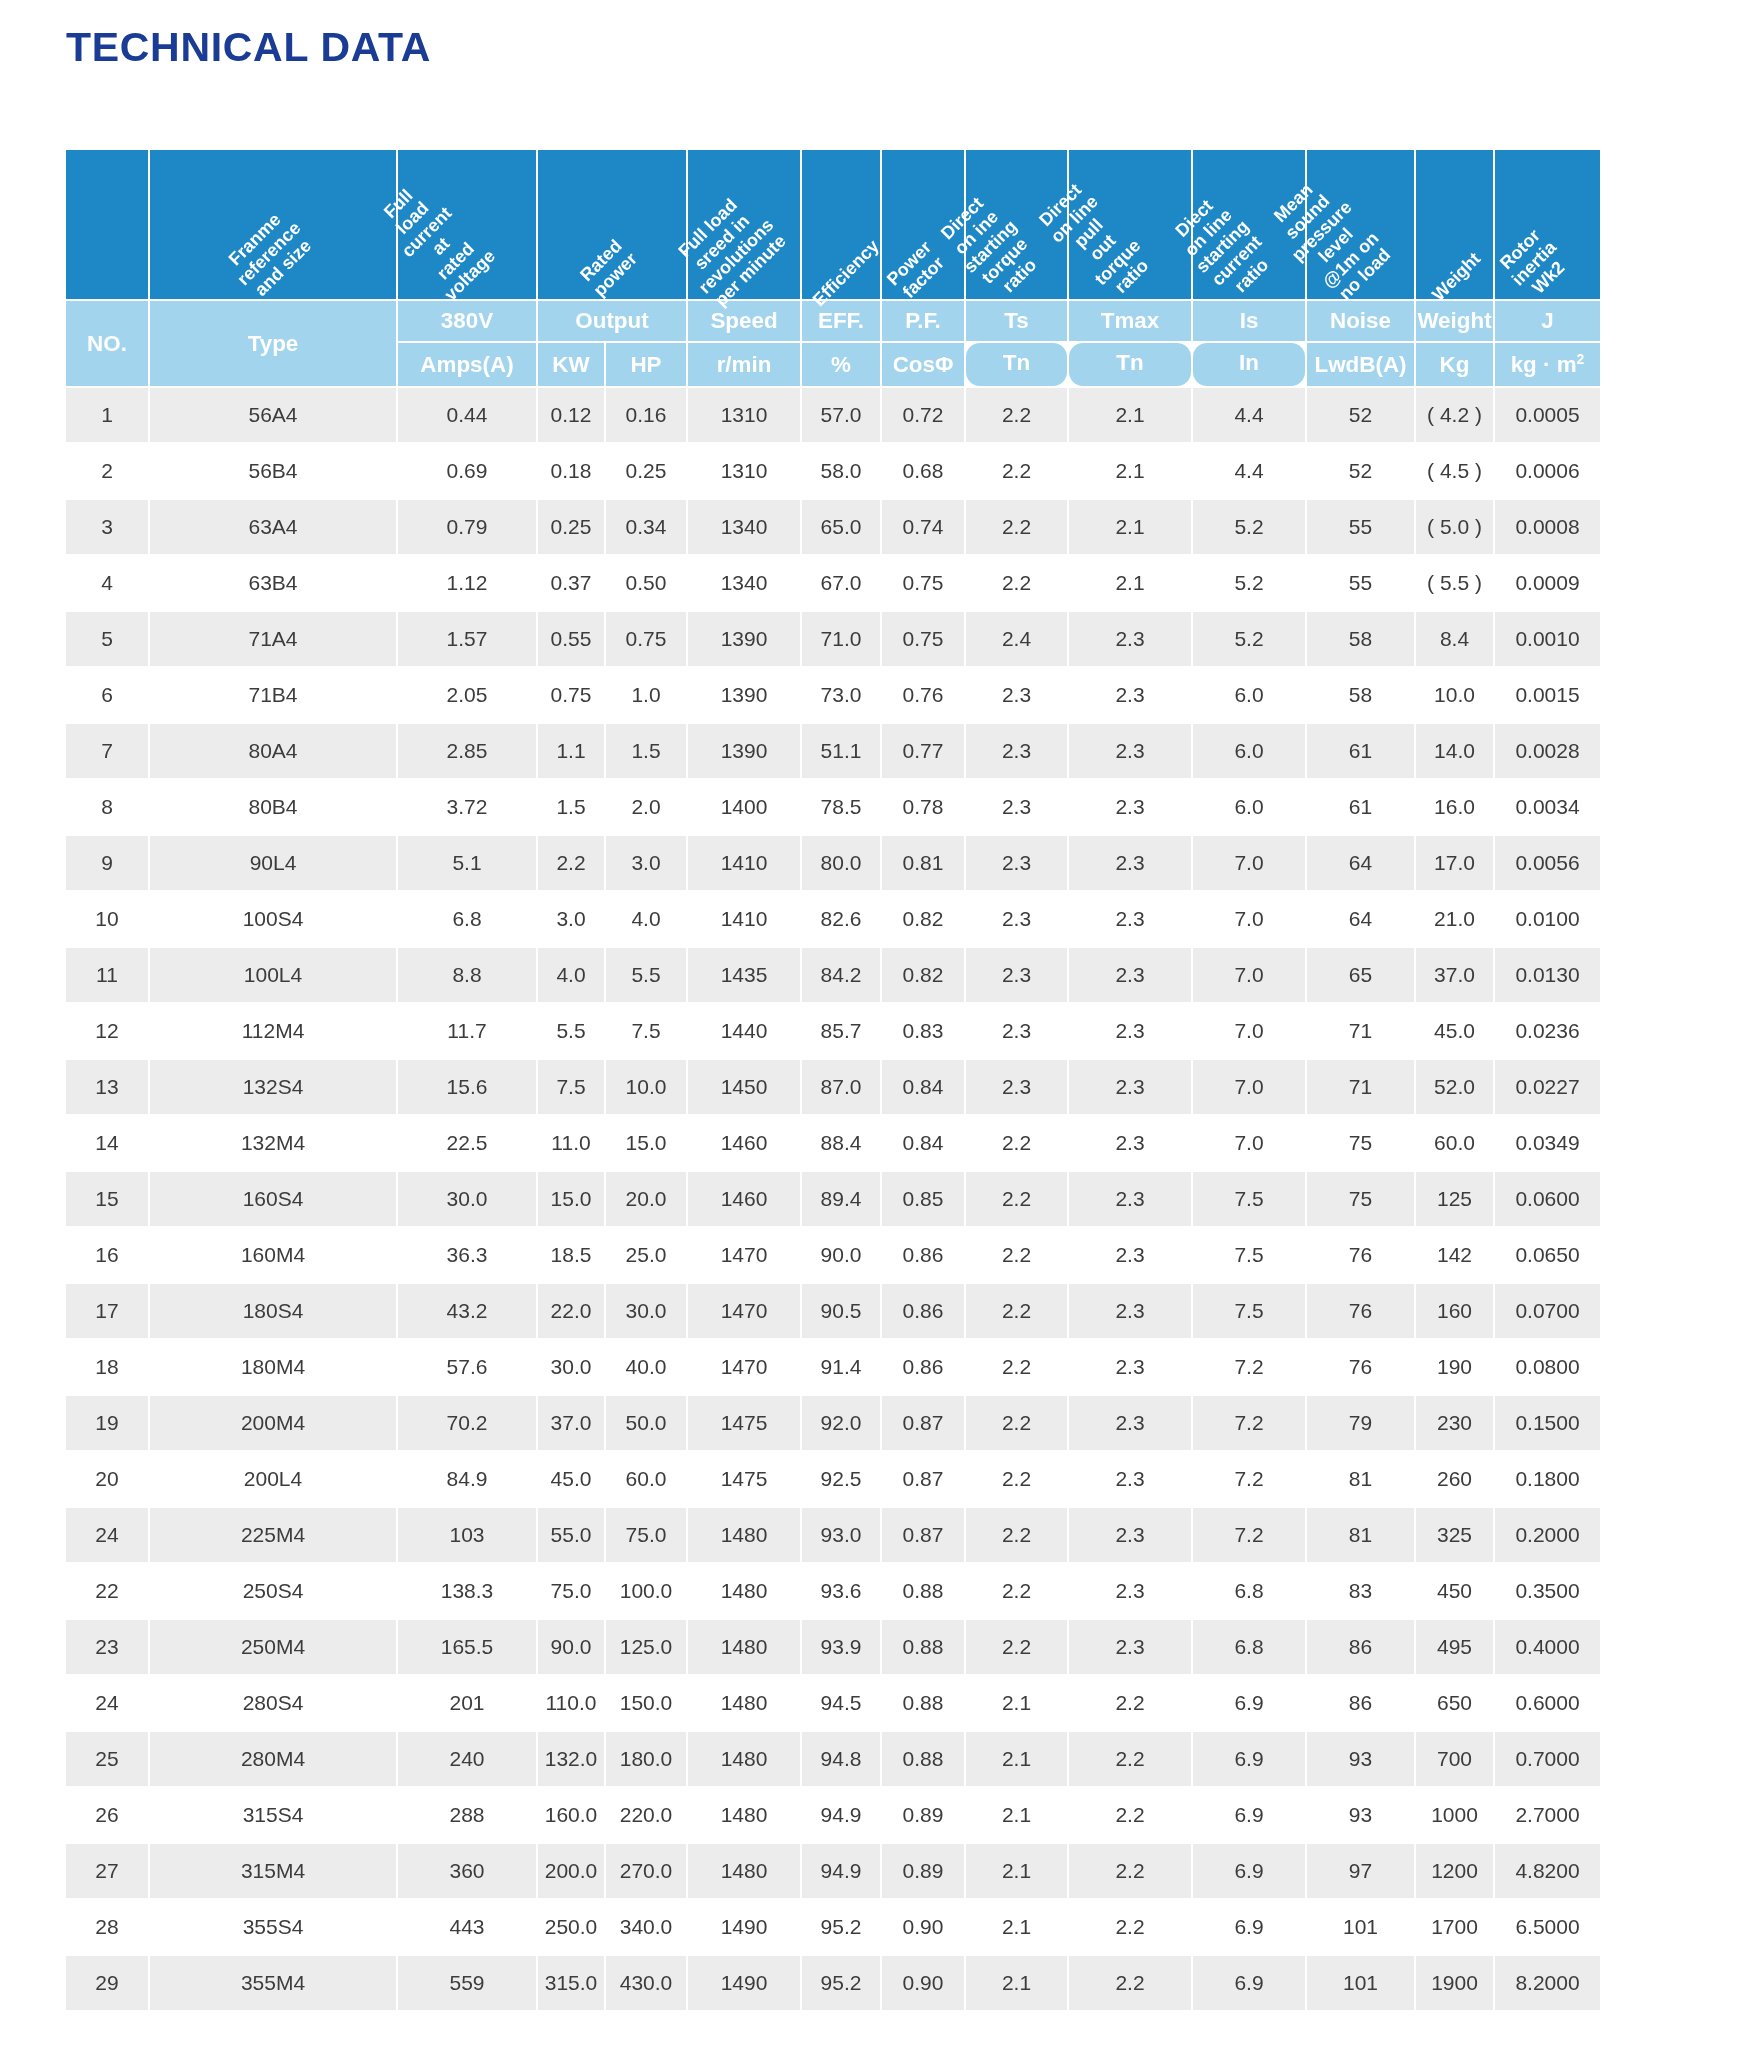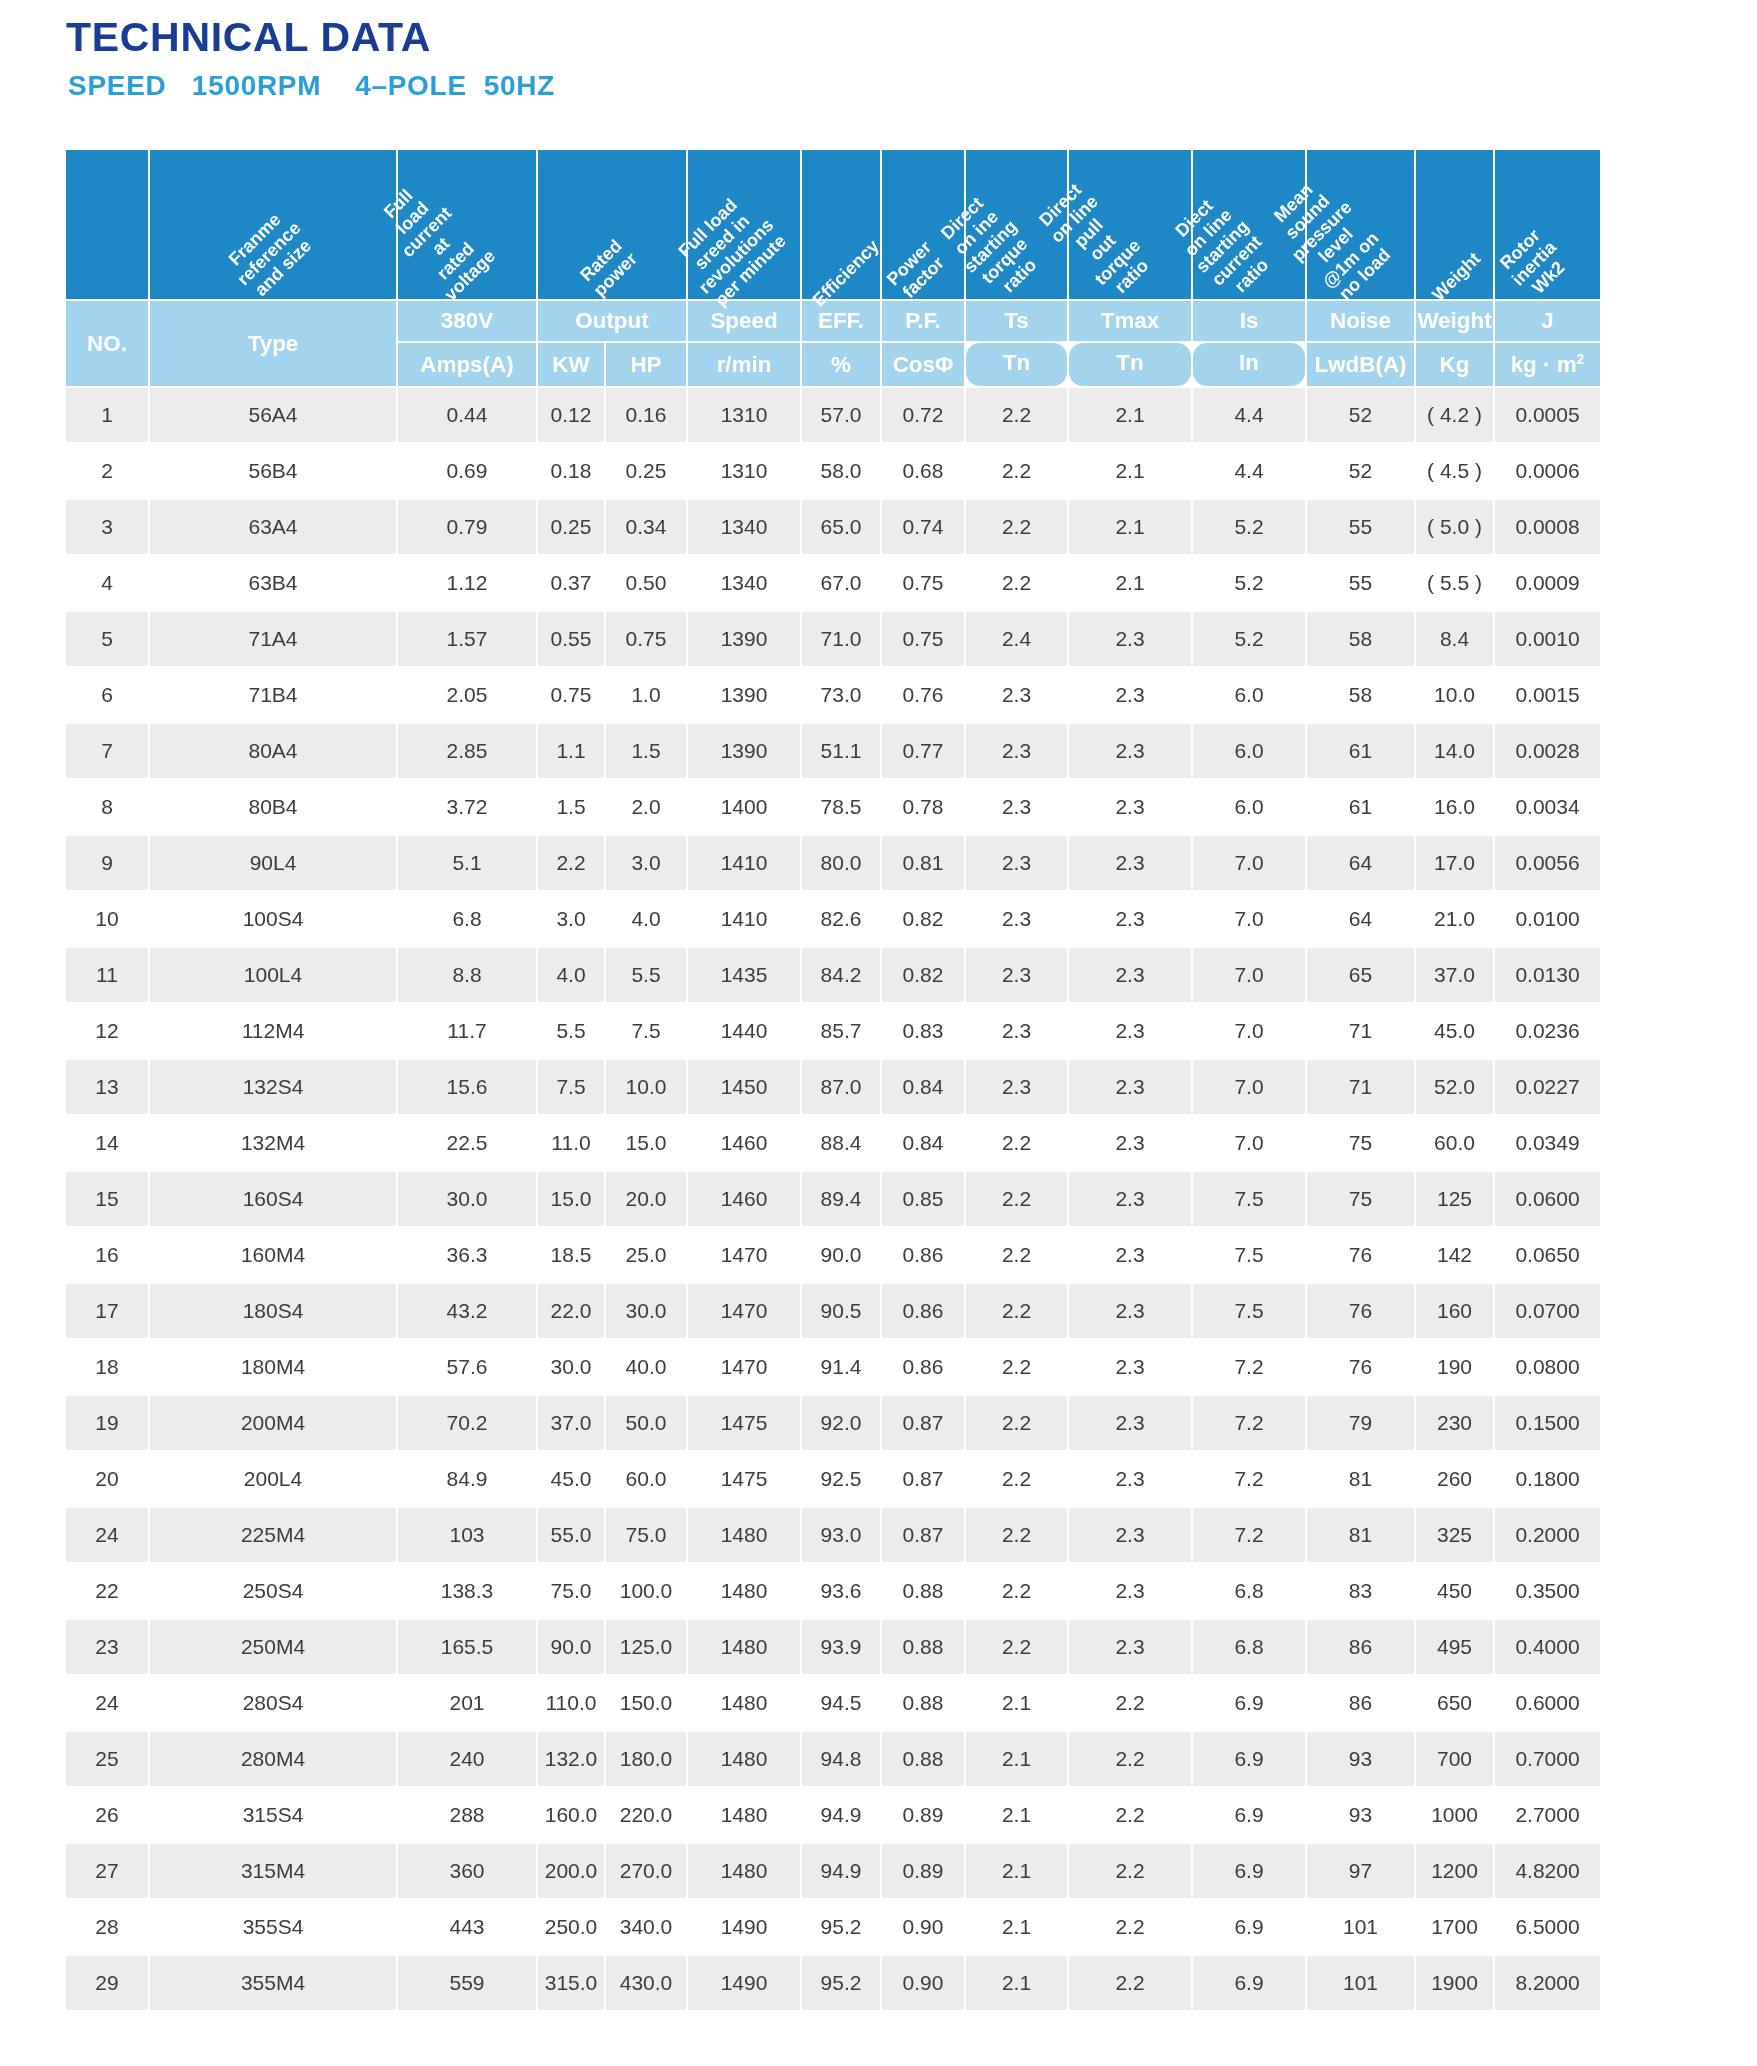--- a/index.html
+++ b/index.html
@@ -1,19 +1,19 @@
 <!DOCTYPE html>
 <html style="font-size:11.2px"><head>
 <meta charset="utf-8">
 <style>
   html,body{margin:0;padding:0;background:#ffffff;}
   body{width:1757px;height:2066px;font-family:"Liberation Sans",sans-serif;position:relative;}
   .page{position:relative;width:1757px;height:2066px;overflow:hidden;}
 
-  .title{position:absolute;left:66px;top:14px;font-size:41px;font-weight:bold;
+  .title{position:absolute;left:66px;top:24px;font-size:41px;font-weight:bold;
          color:#1b3c94;letter-spacing:0.7px;margin:0;}
   .subtitle{position:absolute;left:68px;top:70px;font-size:28px;font-weight:bold;
          color:#2a9ed8;letter-spacing:0.7px;margin:0;white-space:pre;}
 
   table.tech{position:absolute;left:64px;top:148px;border-collapse:separate;
          border-spacing:2.1px;table-layout:fixed;}
 
   
   tr.band th{background:#1e87c6;height:147px;position:relative;overflow:visible;
          vertical-align:bottom;}
@@ -36,21 +36,20 @@
         color:#3c3c3c;}
   tbody tr.odd td{background:#ececec;}
   tbody tr.even td{background:#ffffff;}
 </style>
 </head>
 <body>
 
 <div class="page">
 
   <h1 class="title">TECHNICAL DATA</h1>
-  <h2 class="subtitle">SPEED   1500RPM    4–POLE  50HZ</h2>
 
   <table class="tech">
     <colgroup>
       <col style="width:82px">
         <col style="width:246px">
         <col style="width:138px">
       <col style="width:66px">
         <col style="width:80px">
         <col style="width:112px">
       <col style="width:78px">

